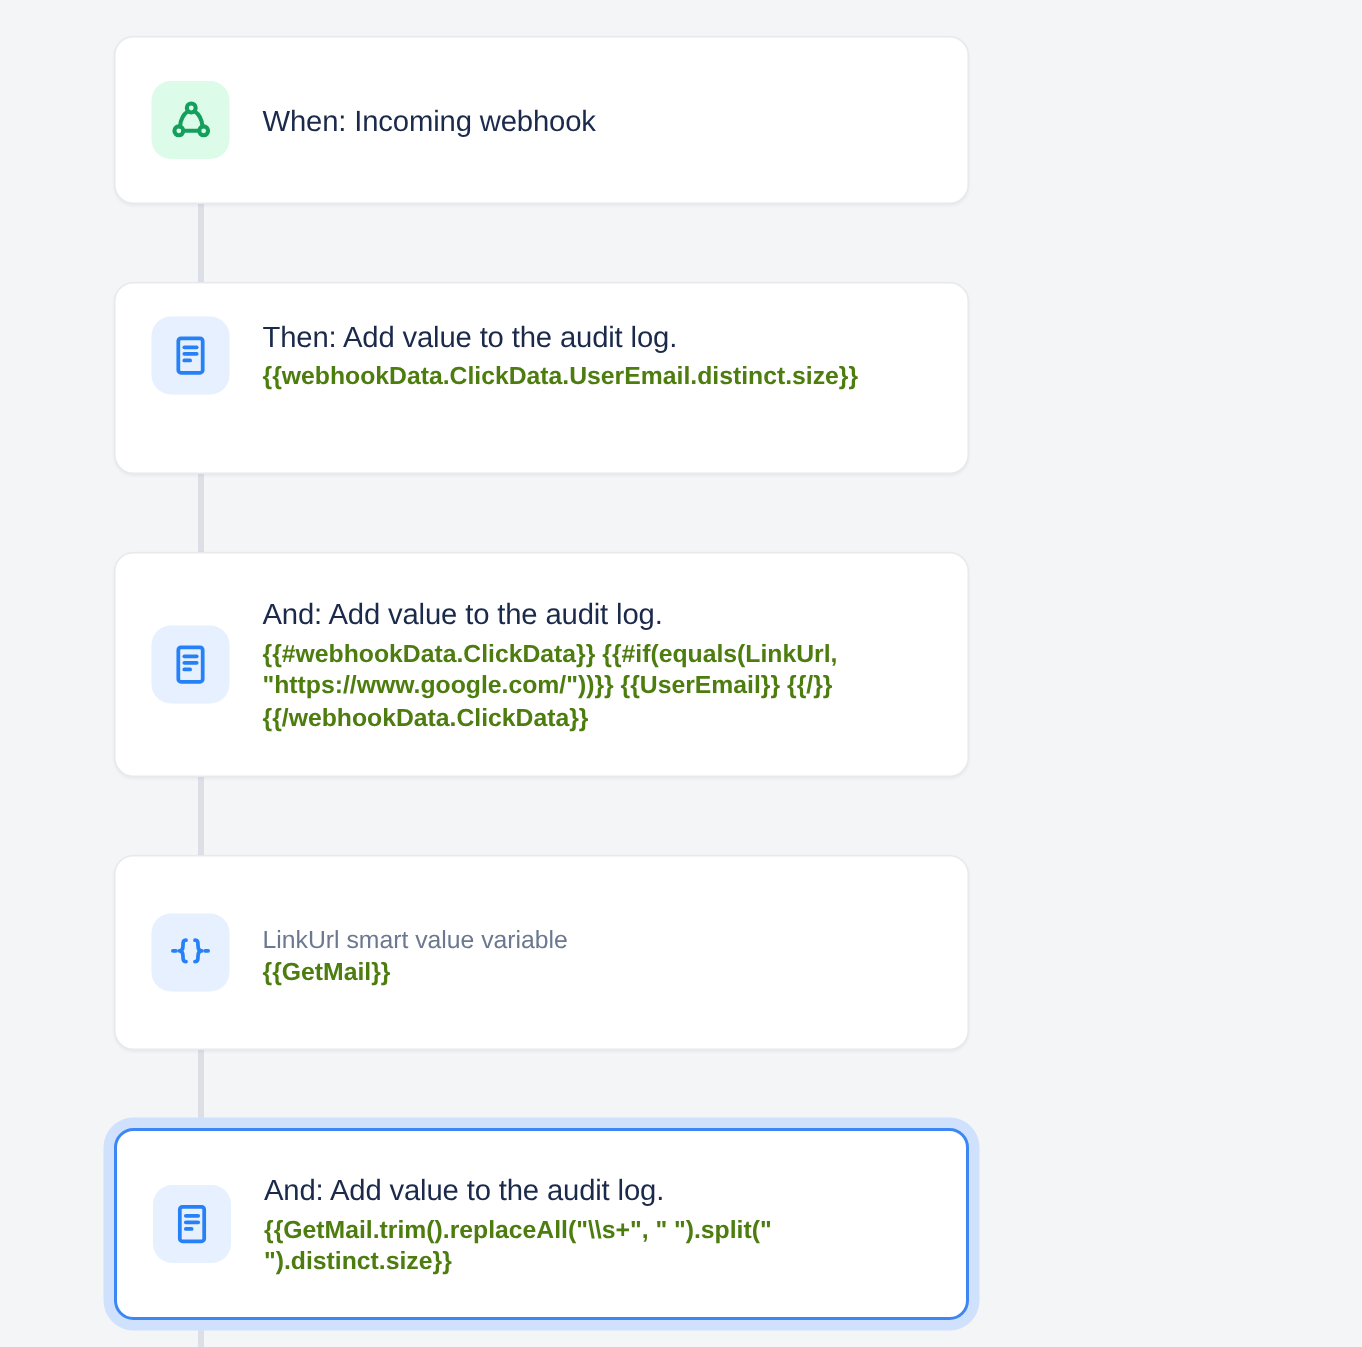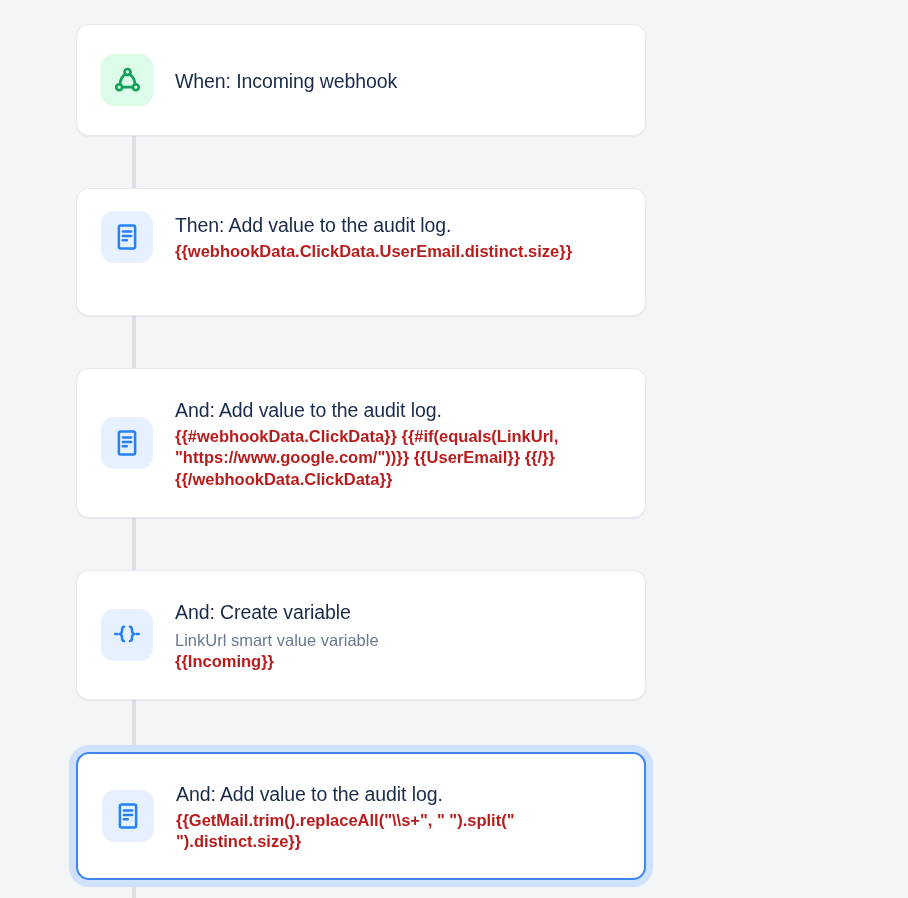--- a/index.html
+++ b/index.html
@@ -87,21 +87,21 @@
   .card-subtitle {
     font-size: 16.5px;
     line-height: 22px;
     color: #6b7890;
     margin-top: 4px;
   }
 
   .card-smart-value {
     font-size: 16.5px;
     line-height: 21.5px;
-    color: #b91c1c;
+    color: #4d7c0f;
     font-weight: bold;
     margin-top: 3px;
     word-break: break-word;
   }
 
   .card-subtitle + .card-smart-value {
     margin-top: 0px;
   }
 
   
@@ -174,23 +174,22 @@
     <div class="card" style="min-height:130px;align-items:center;">
       <div class="icon-tile blue">
         <svg class="glyph" width="30" height="30" viewBox="0 0 24 24" fill="none" stroke="#2680f7" stroke-width="2" stroke-linecap="round" stroke-linejoin="round">
           <path d="M9.6 5.4 C8.0 5.4 8.0 6.6 8.0 8.2 C8.0 10.0 7.2 11.1 6.0 11.1 C7.2 11.1 8.0 12.2 8.0 14.0 C8.0 15.6 8.0 16.8 9.6 16.8"></path>
           <path d="M14.4 5.4 C16.0 5.4 16.0 6.6 16.0 8.2 C16.0 10.0 16.8 11.1 18.0 11.1 C16.8 11.1 16.0 12.2 16.0 14.0 C16.0 15.6 16.0 16.8 14.4 16.8"></path>
           <path d="M2.6 11.1 H4.2"></path>
           <path d="M19.8 11.1 H21.4"></path>
         </svg>
       </div>
       <div class="card-text">
-        <div class="card-title">And: Create variable</div>
         <div class="card-subtitle">LinkUrl smart value variable</div>
-        <div class="card-smart-value">{{Incoming}}</div>
+        <div class="card-smart-value">{{GetMail}}</div>
       </div>
     </div>
   </div>
 
   <div class="card-wrap" style="top:752px;">
     <div class="card selected" style="min-height:128px;align-items:center;">
       <div class="icon-tile blue">
         <svg class="glyph" width="30" height="30" viewBox="0 0 24 24" fill="none" stroke="#2680f7" stroke-width="2" stroke-linecap="round" stroke-linejoin="round">
           <rect x="5.5" y="2.8" width="13" height="18.4" rx="1.4"></rect>
           <path d="M8.7 7.6 H15.3"></path>

